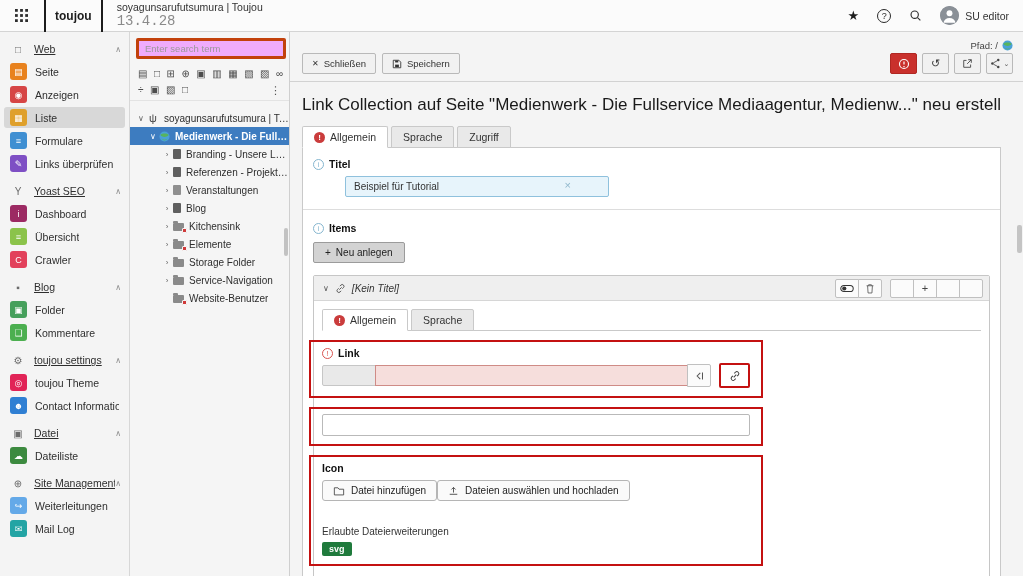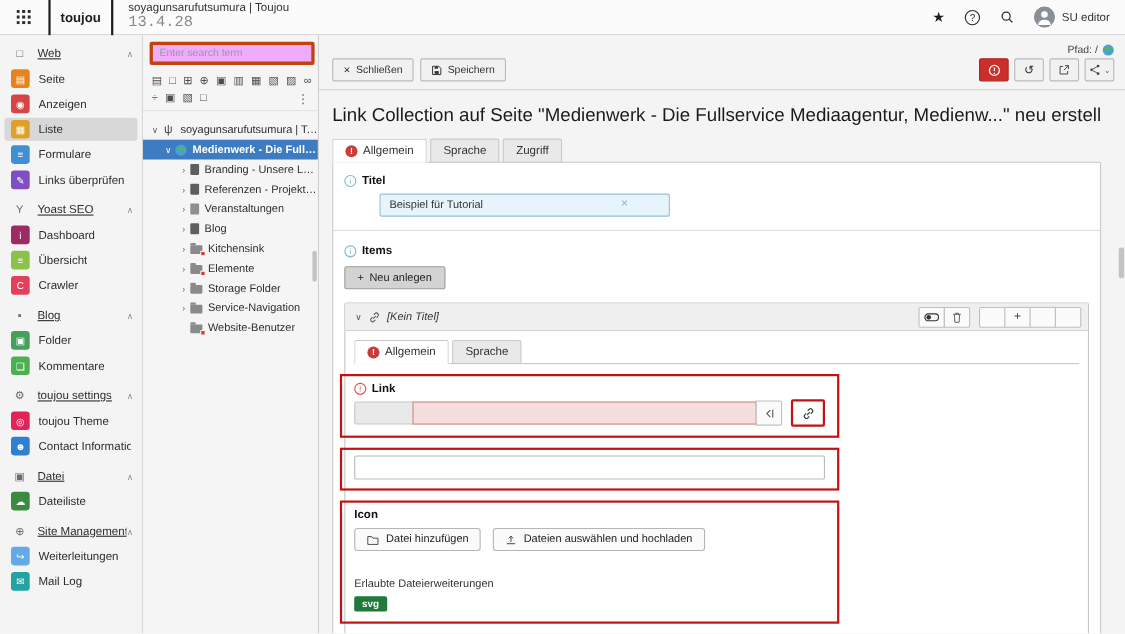--- a/index.html
+++ b/index.html
@@ -103,21 +103,21 @@
   .rp-body { padding:8px 8px 12px 8px; }
 
   .anno { border:2px solid #c41111; width:454px; margin:9px 0 9px -13px; padding:5px 11px 8px 11px; }
   .link-row { display:flex; align-items:center; margin-top:3px; }
   .link-addon { width:54px; height:21px; background:#e9e9e9; border:1px solid #c6c6c6; border-radius:2px 0 0 2px; flex:0 0 auto; }
   .link-input { flex:1; height:21px; background:#f6dedc; border:1px solid #cf8b86; margin-left:-1px; font-size:10px; padding:0 6px; font-family:"Liberation Sans",sans-serif; }
   .link-toggle { width:24px; height:23px; background:#fbfbfb; border:1px solid #c0c0c0; border-radius:0 2px 2px 0; margin-left:-1px; display:flex; align-items:center; justify-content:center; cursor:pointer; }
   .chain-btn { width:31px; height:25px; background:#fff; border:2px solid #c41111; border-radius:2px; margin-left:8px; display:flex; align-items:center; justify-content:center; cursor:pointer; flex:0 0 auto; }
   .plain-label { font-size:10.5px; font-weight:bold; color:#111; margin-bottom:6px; }
   .label-input { width:100%; height:22px; border:1px solid #b9b9b9; border-radius:2px; font-size:10px; padding:0 6px; font-family:"Liberation Sans",sans-serif; }
-  .file-btn-row { display:flex; gap:11px; margin-top:4px; }
+  .file-btn-row { display:flex; gap:0; margin-top:4px; }
   .file-btn { display:inline-flex; align-items:center; gap:6px; background:#fafafa; border:1px solid #b5b5b5; border-radius:3px; font-size:10px; color:#222; padding:4px 10px; cursor:pointer; font-family:"Liberation Sans",sans-serif; }
   .allowed-text { font-size:10px; color:#333; margin-top:25px; }
   .ext-badge { display:inline-block; margin-top:5px; background:#1f7a3c; color:#fff; font-size:9px; font-weight:bold; padding:2px 7px; border-radius:2px; }
   svg { display:block; }
 </style>
 </head>
 <body>
 
 <div class="screen">
 

